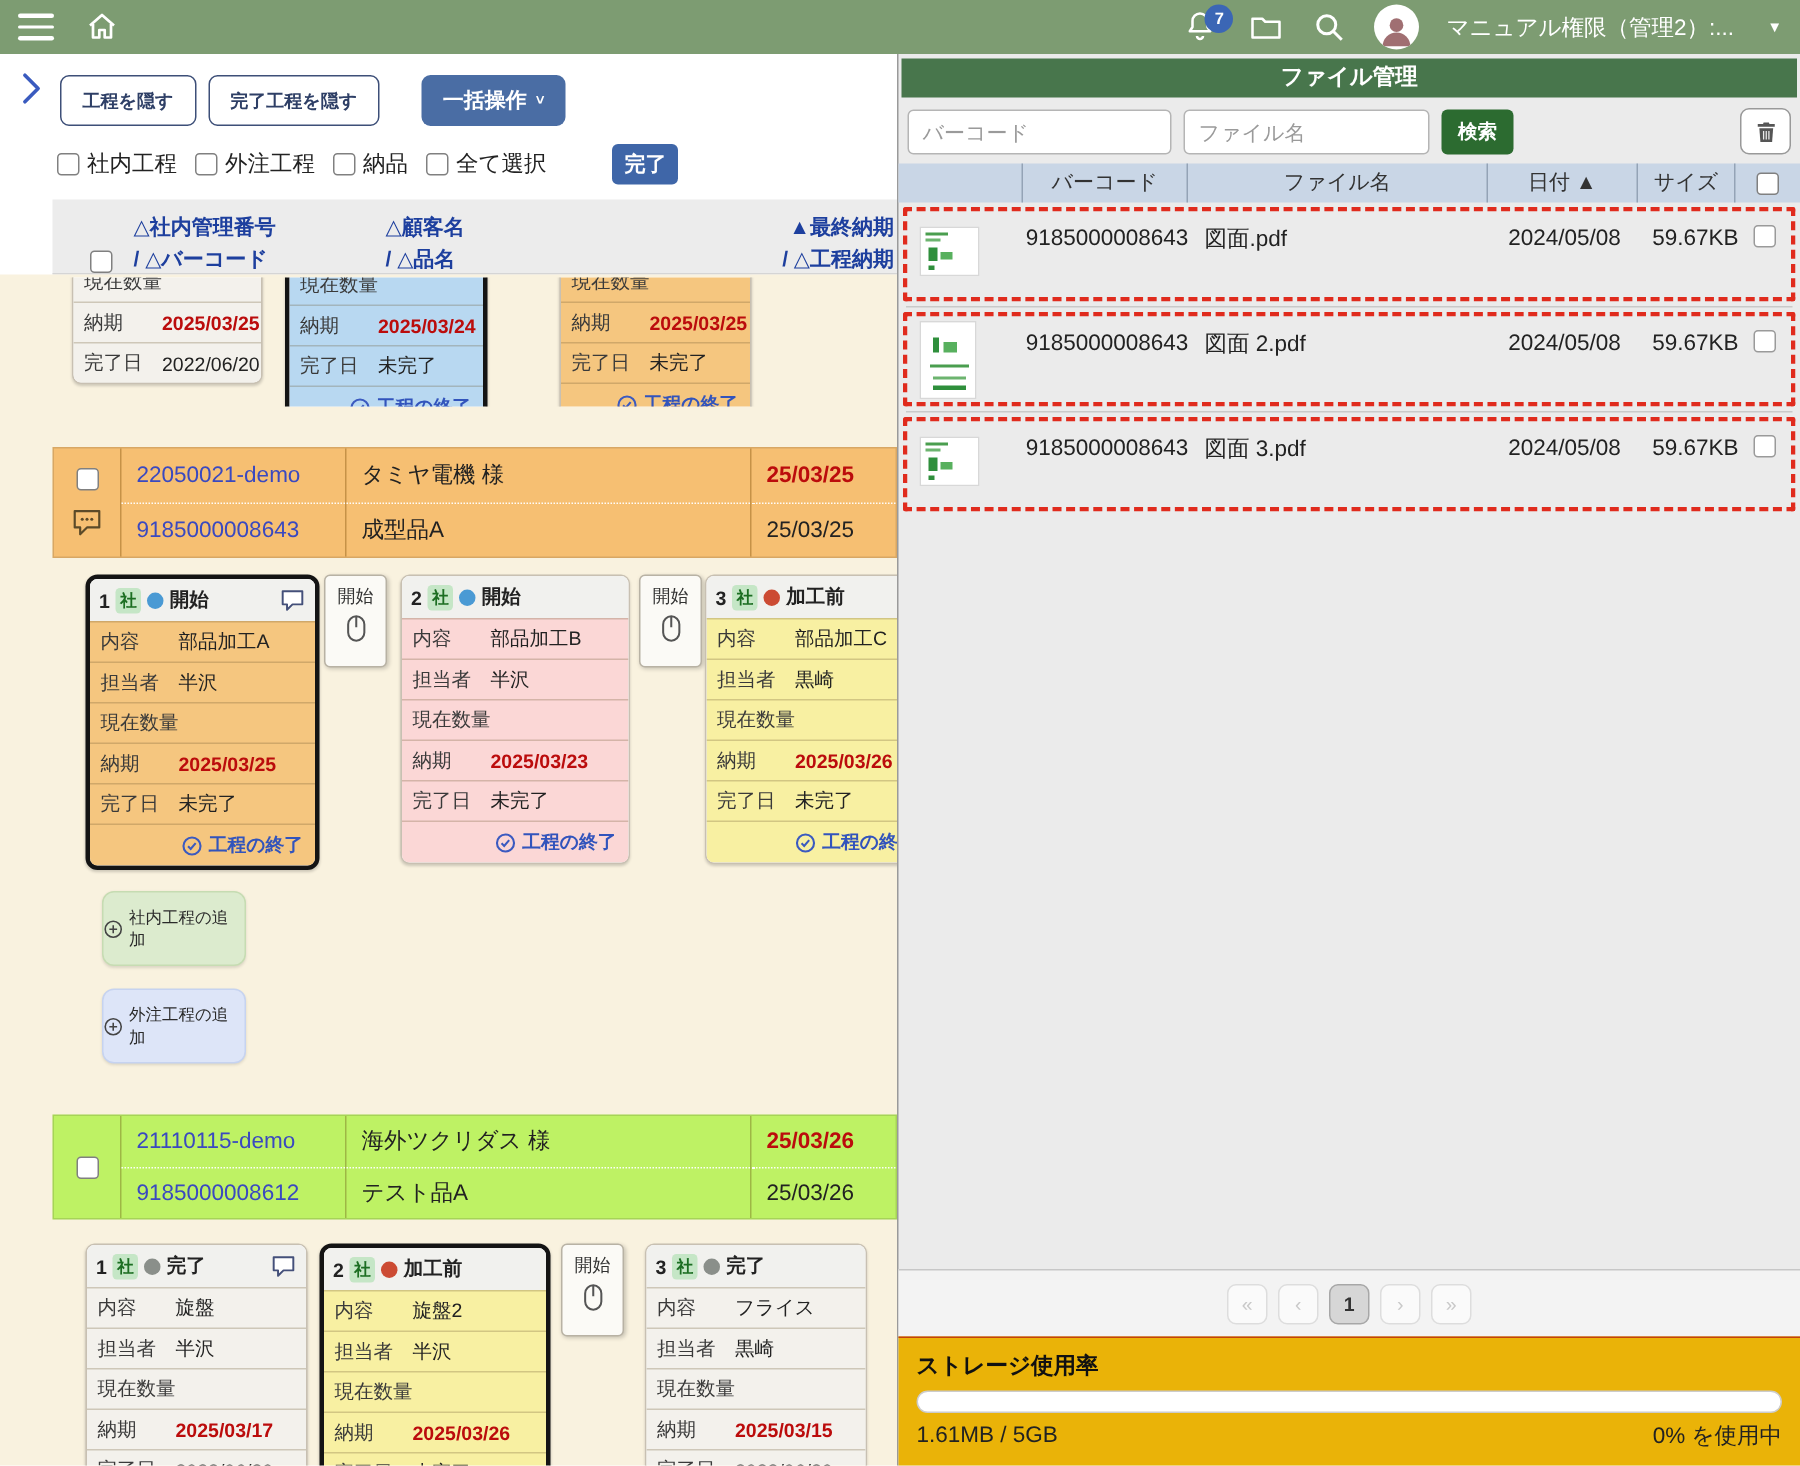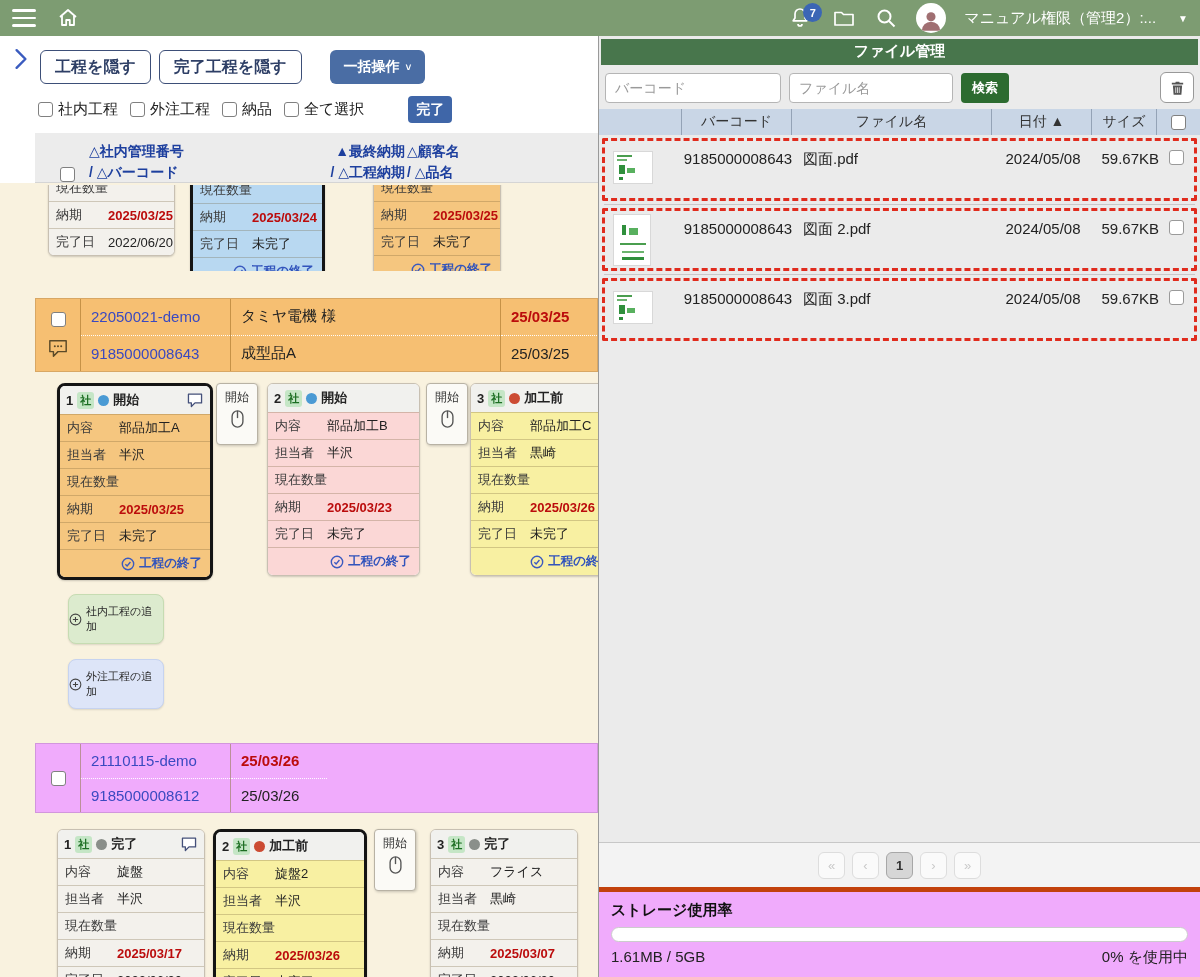--- a/index.html
+++ b/index.html
@@ -20,21 +20,21 @@
   .avatar { width:30px; height:30px; border-radius:50%; background:#fff; display:flex;
     align-items:flex-end; justify-content:center; overflow:hidden; }
   .user-label { color:#fff; font-size:15px; white-space:nowrap; }
   .tb-caret { color:#fff; font-size:10px; margin-left:4px; }
 
   
   .left { position:absolute; left:0; top:36px; width:598px; height:941px; overflow:hidden; background:#fff; }
   .expand { position:absolute; left:14px; top:12px; cursor:pointer; }
   .toolbar-row { margin:14px 0 0 40px; height:34px; display:flex; gap:8px; align-items:center; }
   .obtn { height:34px; padding:0 14px; background:#fff; border:1.5px solid #3d4f78; border-radius:6px;
-    color:#2e3f66; font-weight:bold; font-size:16px; cursor:pointer; }
+    color:#2e3f66; font-weight:bold; font-size:12px; cursor:pointer; }
   .bbtn { height:34px; padding:15px 14px; margin-left:20px; background:#4a6da4; border:none; border-radius:6px;
     color:#fff; font-weight:bold; font-size:14px; cursor:pointer; display:flex; align-items:center; gap:6px; }
   .bbtn .caret { font-size:10px; }
   .filter-row { margin:12px 0 0 38px; height:27px; display:flex; align-items:center; font-size:15px; }
   .filter-row label { display:flex; align-items:center; gap:5px; margin-right:12px; cursor:pointer; }
   .filter-row .sel-all { }
   input[type=checkbox] { appearance:none; width:15px; height:15px; border:1.5px solid #808080;
     border-radius:3px; background:#fff; cursor:pointer; flex:none; }
   .done-btn { margin-left:32px; width:44px; height:27px; background:#3f66a8; color:#fff; border:none;
     border-radius:4px; font-weight:bold; font-size:14px; cursor:pointer; }
@@ -68,21 +68,21 @@
   .partial-row { position:absolute; left:0; top:2px; width:598px; height:86px; overflow:hidden; }
   .pcard.cut { top:-12px; }
   .ptab { position:absolute; width:42px; height:62px; background:#fbfaf6; border:1px solid #b8b2a4;
     border-radius:4px; display:flex; flex-direction:column; align-items:center; padding-top:5px; gap:4px;
     font-size:12px; color:#333; box-shadow:1px 1px 3px rgba(0,0,0,0.2); cursor:pointer; }
 
   
   .order-row { position:absolute; left:35px; width:563px; display:flex; font-size:15px;
     border:1px solid rgba(0,0,0,0.12); }
   .order-row.orange { background:#f6bf72; }
-  .order-row.yellow { background:#f0abfc; }
+  .order-row.yellow { background:#bef264; }
   .oc { display:flex; flex-direction:column; }
   .order-row.orange .oc + .oc { border-left:1px solid rgba(140,90,20,0.45); }
   .order-row.yellow .oc + .oc { border-left:1px solid rgba(120,110,30,0.45); }
   .osel { width:44px; align-items:center; justify-content:space-around; padding:8px 0; }
   .oids { width:150px; } .onames { flex:1; } .odates { width:97px; }
   .oline { flex:1; display:flex; align-items:center; padding:0 10px; }
   .oline + .oline { border-top:1px dotted rgba(255,255,255,0.95); }
   .olink { color:#3a49c0; text-decoration:none; cursor:pointer; }
   .odue { color:#bb0c0c; font-weight:bold; }
 
@@ -122,21 +122,21 @@
   .f-check { flex:1; display:flex; justify-content:center; }
   .f-check input { border-color:#9a9a9a; background:#fff; }
   .thumb { background:#fff; border:1px solid #d8d8d8; display:block; }
   .fp-spacer { flex:1; }
   .fp-pager { border-top:1px solid #c7c7c7; background:#f3f3f3; padding:9px 0 8px; }
   .pager-btns { display:flex; justify-content:center; gap:7px; }
   .pbtn { width:27px; height:27px; border:1px solid #ddd; background:#fafafa; border-radius:6px;
     color:#c9c9c9; font-size:13px; display:flex; align-items:center; justify-content:center; cursor:pointer; }
   .pbtn.active { background:#d6d6d6; border-color:#a7a7a7; color:#333; font-weight:bold; }
   .pager-label { text-align:center; font-size:15px; color:#333; margin-top:6px; }
-  .fp-storage { border-top:5px solid #c2410c; background:#f0abfc; padding:9px 12px 10px; }
+  .fp-storage { border-top:1px solid #c2410c; background:#eab308; padding:9px 12px 10px; }
   .st-title { font-weight:bold; font-size:15px; color:#111; }
   .st-bar { height:15px; background:#fff; border:1px solid #ccc; border-radius:8px; margin:7px 0 6px; overflow:hidden; }
   .st-fill { height:100%; width:0%; background:#48764c; }
   .st-row { display:flex; justify-content:space-between; font-size:15px; color:#222; }
 </style>
 </head>
 <body>
 
 <div class="topbar">
   <div class="hamburger">
@@ -209,27 +209,27 @@
       </label>
     <button class="done-btn">完了</button>
   </div>
 
   <div class="sort-header">
     <input type="checkbox" style="">
     <div class="shcol shc1">
       <div>△社内管理番号</div>
         <div>/ △バーコード</div>
     </div>
+    <div class="shcol shc2">
+      <div>△顧客名</div>
+        <div>/ △品名</div>
+    </div>
     <div class="shcol shc3">
       <div>▲最終納期</div>
         <div>/ △工程納期</div>
-    </div>
-    <div class="shcol shc2">
-      <div>△顧客名</div>
-        <div>/ △品名</div>
     </div>
   </div>
 
   <div class="board">
 
     <div class="partial-row">
       <div class="pcard cut" style="left:48px;width:127px">
         <div class="pbody plain">
           <div class="prow">
               <span class="plabel">現在数量</span>
@@ -466,20 +466,24 @@
         <input type="checkbox" style="">
       </div>
       <div class="oc oids">
         <div class="oline">
             <a class="olink">21110115-demo</a>
           </div>
         <div class="oline">
             <a class="olink">9185000008612</a>
           </div>
       </div>
+      <div class="oc onames">
+        <div class="oline">海外ツクリダス 様</div>
+        <div class="oline">テスト品A</div>
+      </div>
       <div class="oc odates">
         <div class="oline odue">25/03/26</div>
         <div class="oline">25/03/26</div>
       </div>
     </div>
 
     <div style="position:absolute;top:646px;left:0;width:598px;height:149px">
       <div class="pcard" style="left:57px;width:148px">
         <div class="pcard-head">
           <span>1</span>
@@ -562,21 +566,21 @@
             </div>
           <div class="prow">
               <span class="plabel">担当者</span>
               <span class="pval">黒崎</span>
             </div>
           <div class="prow">
               <span class="plabel">現在数量</span>
             </div>
           <div class="prow">
               <span class="plabel">納期</span>
-              <span class="pval red">2025/03/07</span>
+              <span class="pval red">2025/03/15</span>
             </div>
           <div class="prow">
               <span class="plabel">完了日</span>
               <span class="pval">2022/06/20</span>
             </div>
         </div>
       </div>
     </div>
 
   </div>

